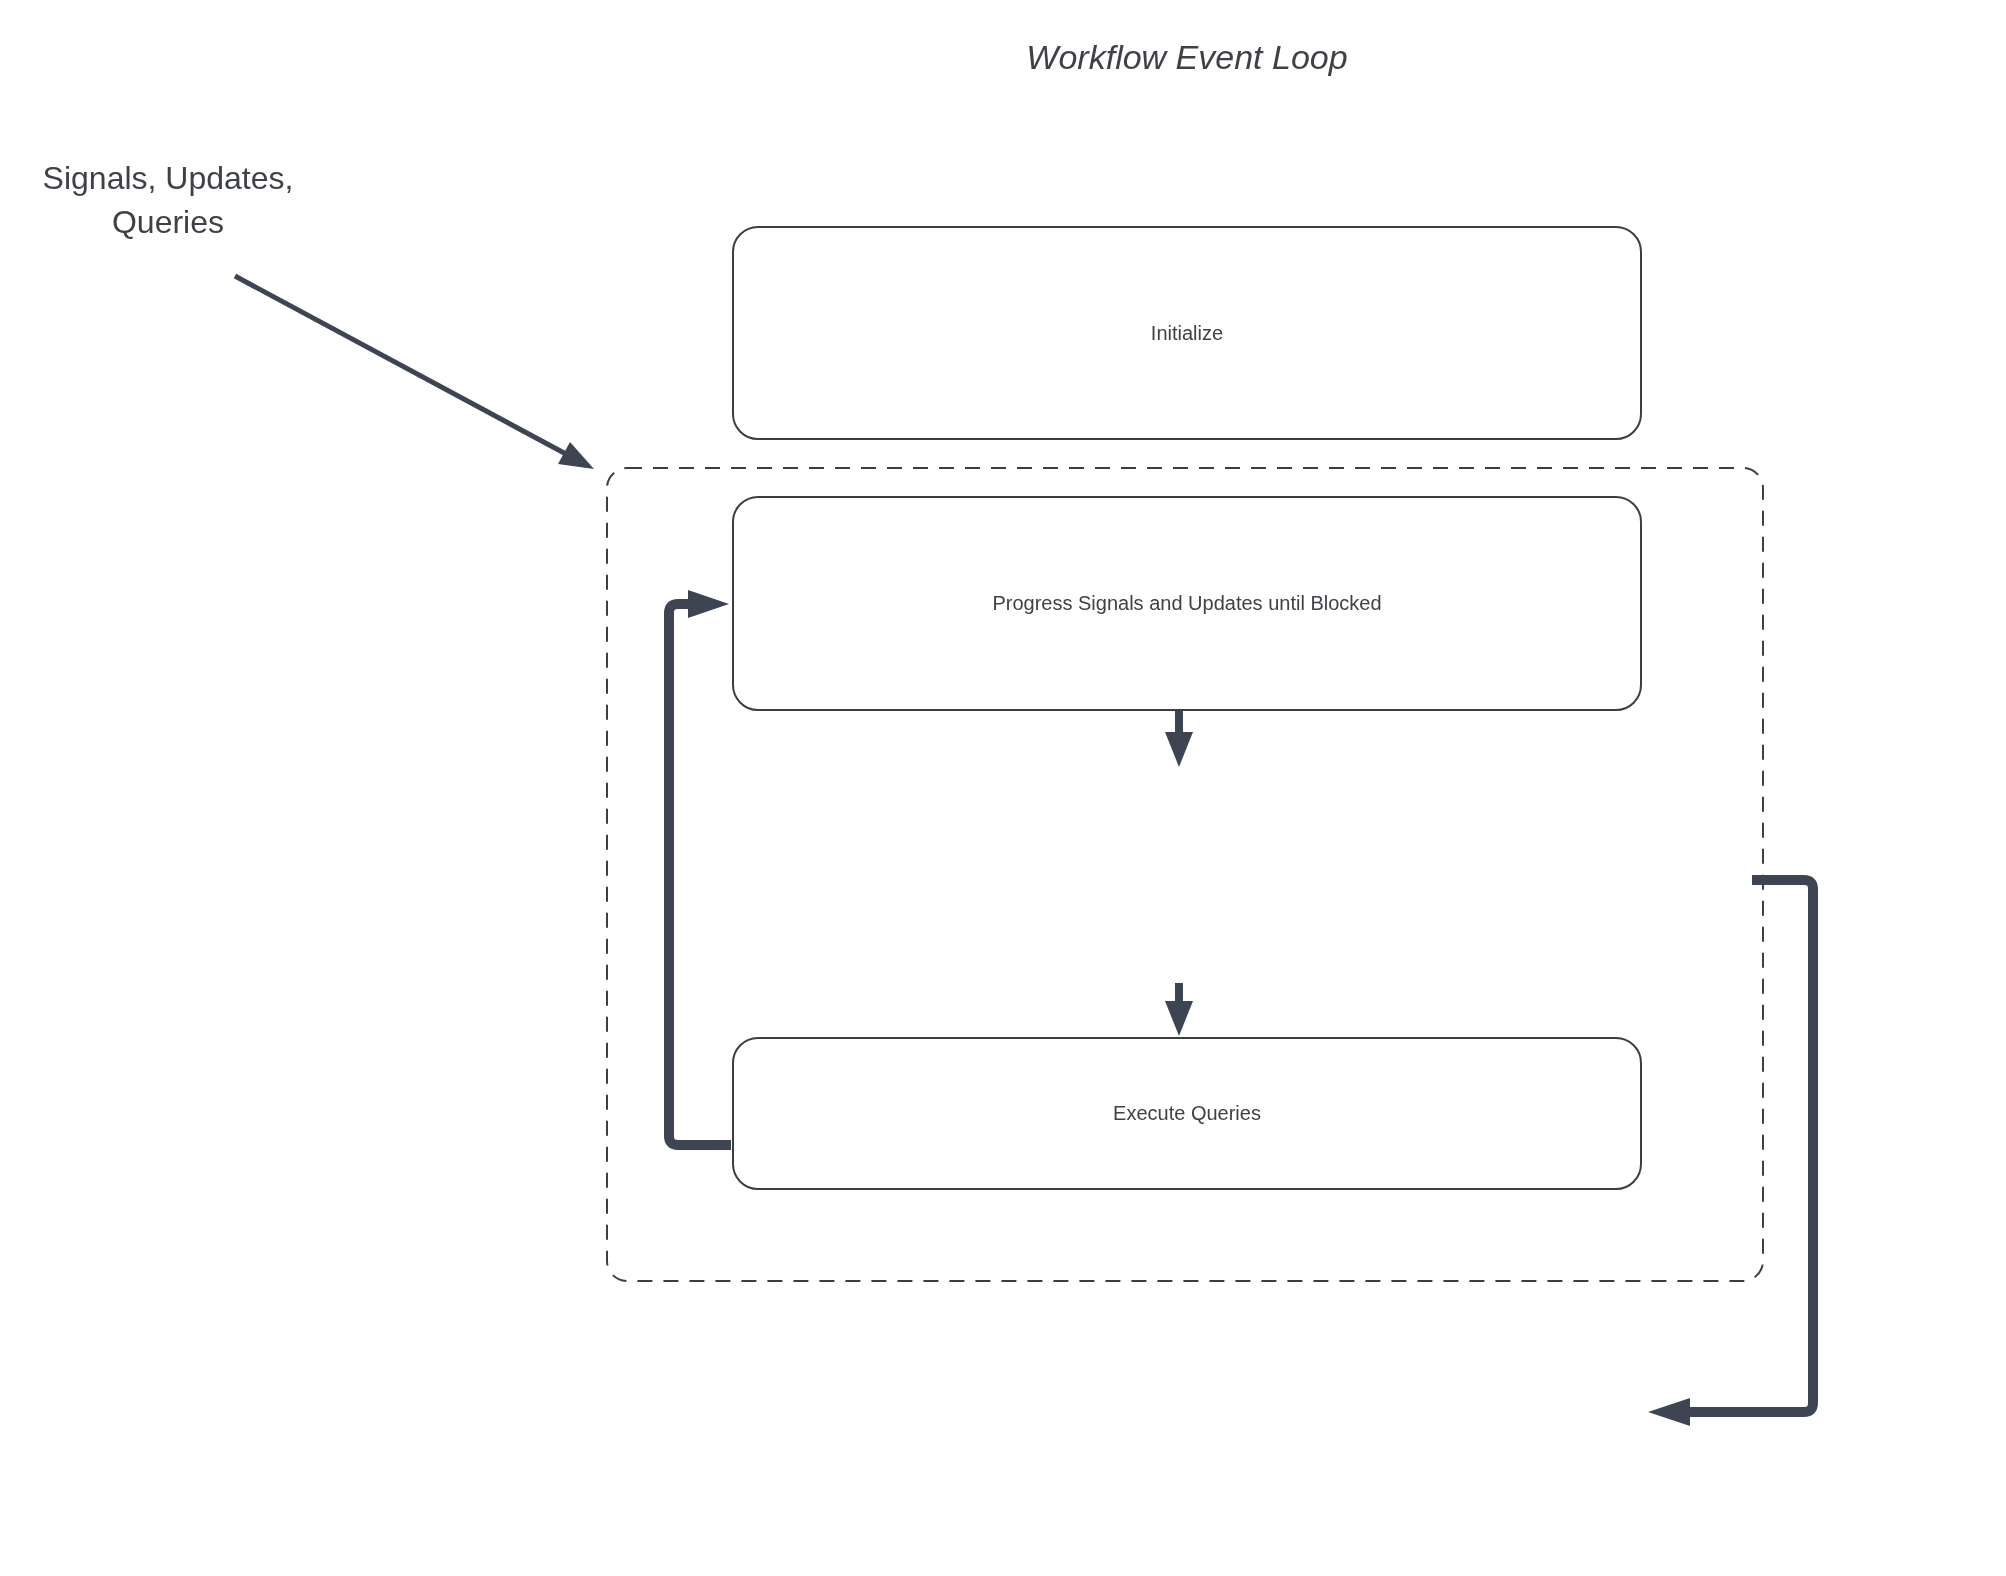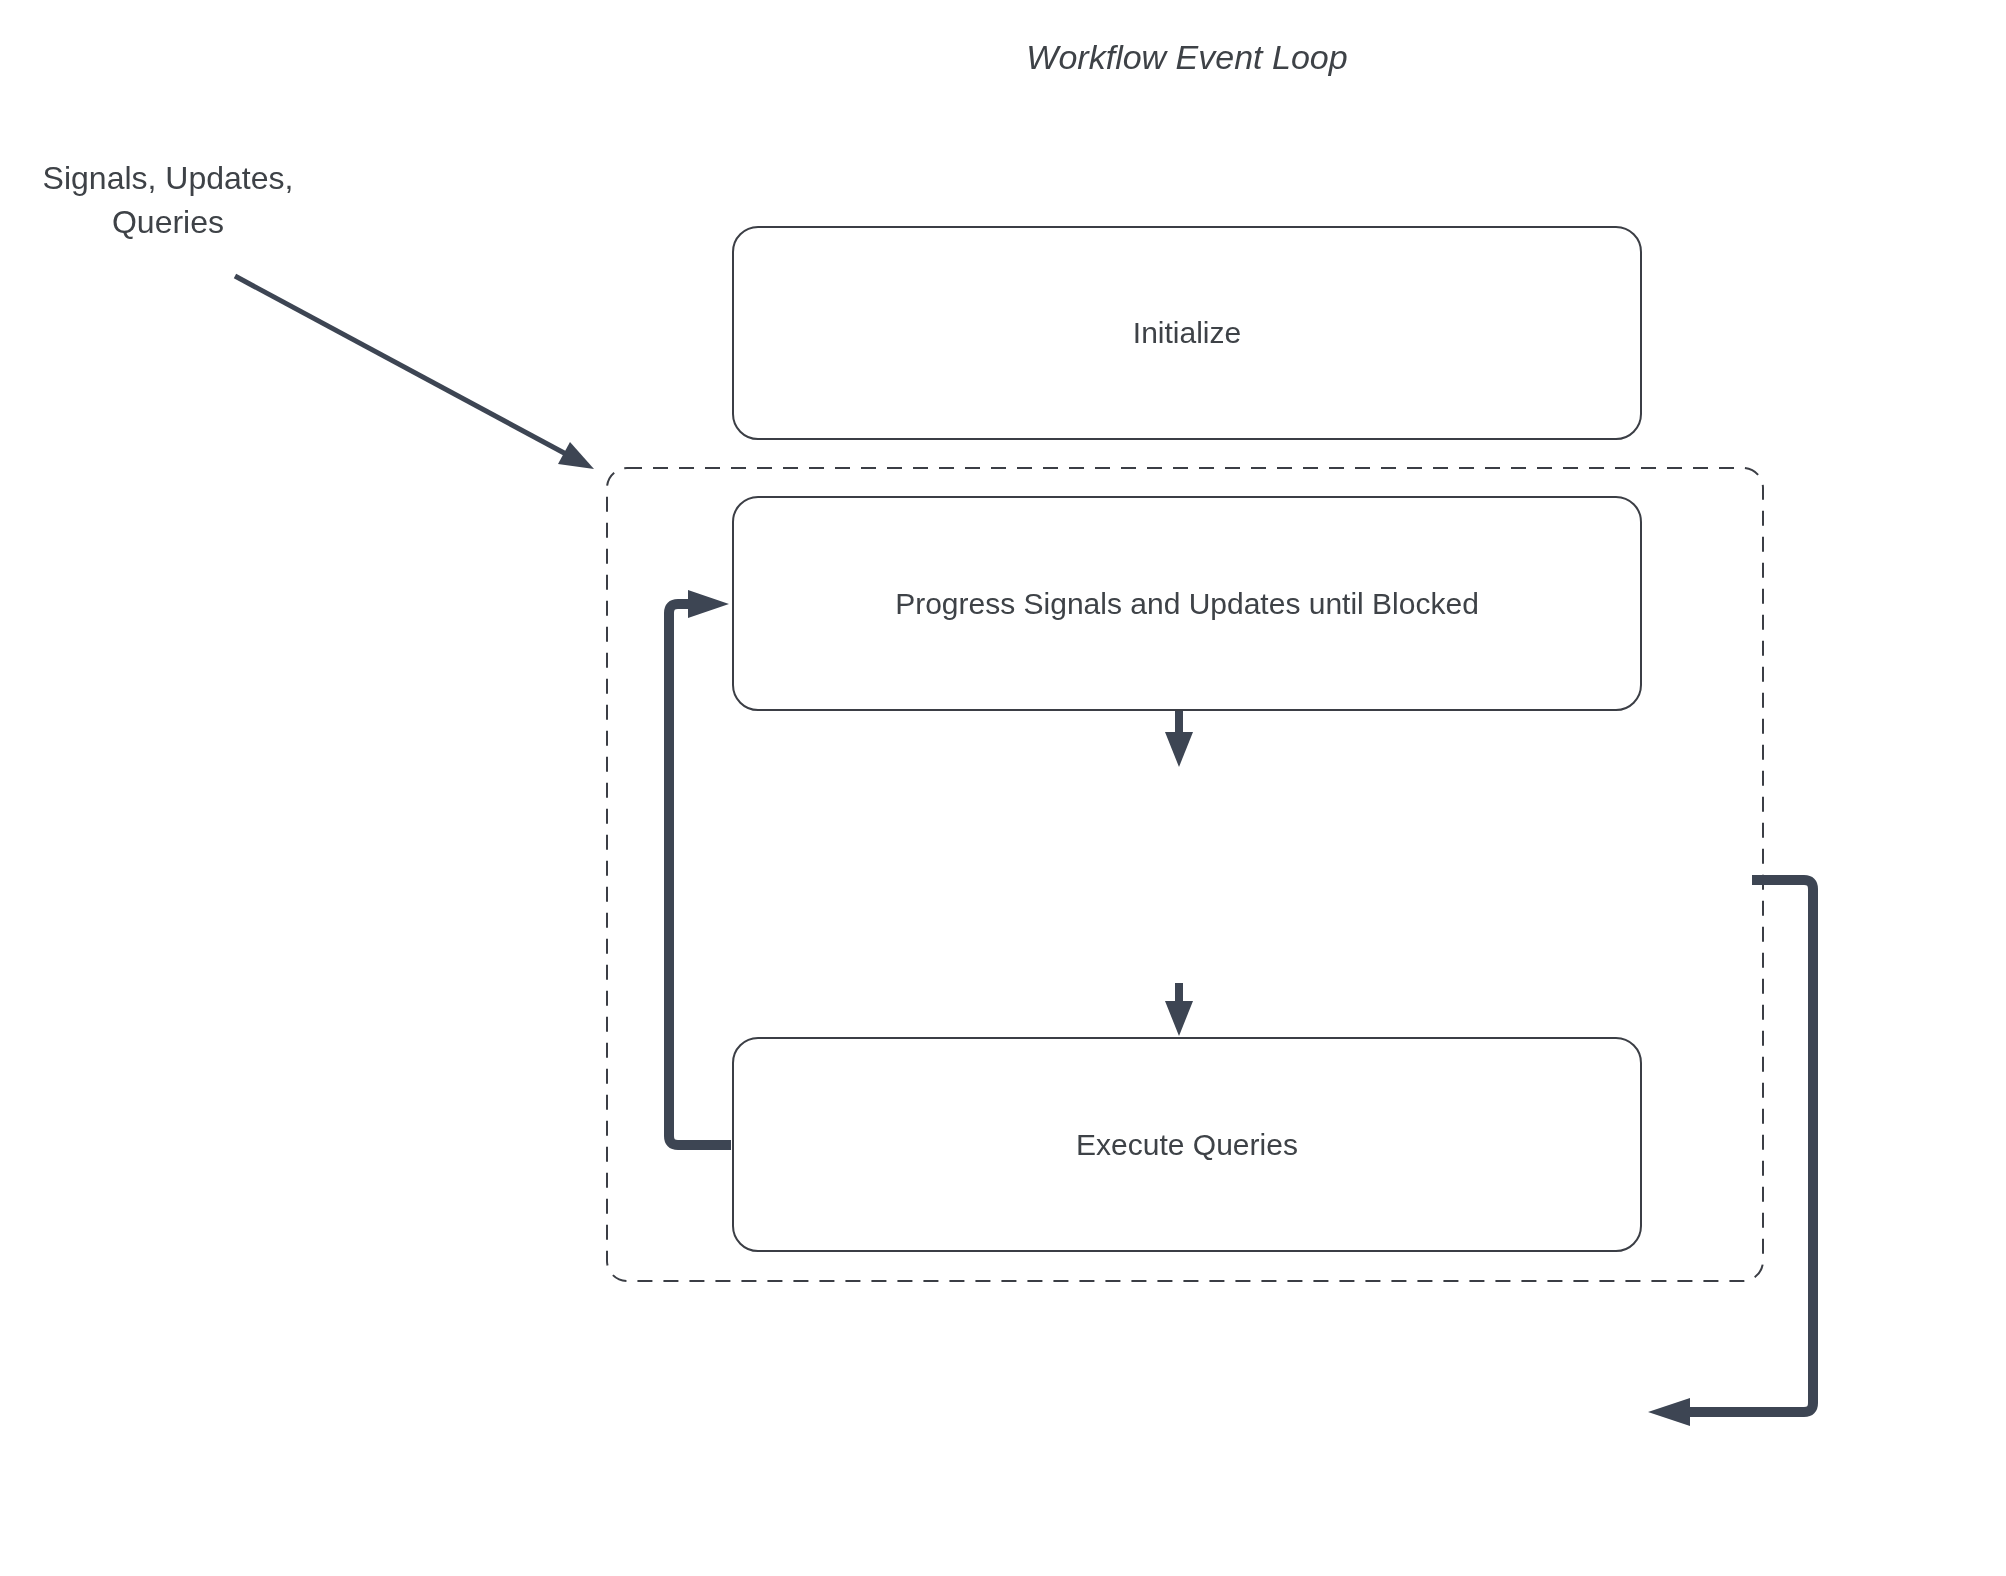--- a/index.html
+++ b/index.html
@@ -35,28 +35,28 @@
     color:var(--text);
   }
   .node{
     position:absolute;
     left:732px;width:910px;
     background:var(--background);
     border:2px solid var(--border);
     border-radius:26px;
     display:flex;align-items:center;justify-content:center;
     text-align:center;
-    font-size:30px;
+    font-size:20px;
     color:var(--text);
     box-sizing:border-box;
   }
   #node-initialize       {top:226px;height:214px;}
   #node-progress-signals {top:496px;height:215px;text-align:right;}
   #node-progress-workflow{top:771px;height:212px;}
-  #node-execute-queries  {top:1037px;height:215px;justify-content:center;}
+  #node-execute-queries  {top:1037px;height:153px;justify-content:center;}
   #node-complete-workflow{top:1322px;height:216px;}
   svg.overlay{
     position:absolute;left:0;top:0;
     pointer-events:none;
   }
   .thick{stroke:var(--arrow);stroke-width:10;fill:none;stroke-linecap:butt;}
   .thin {stroke:var(--arrow);stroke-width:5;fill:none;}
   .stem {stroke:var(--arrow);stroke-width:8;fill:none;}
   .head {fill:var(--arrow);stroke:none;}
   .boundary{fill:none;stroke:var(--border);stroke-width:2;stroke-dasharray:15 11;}

